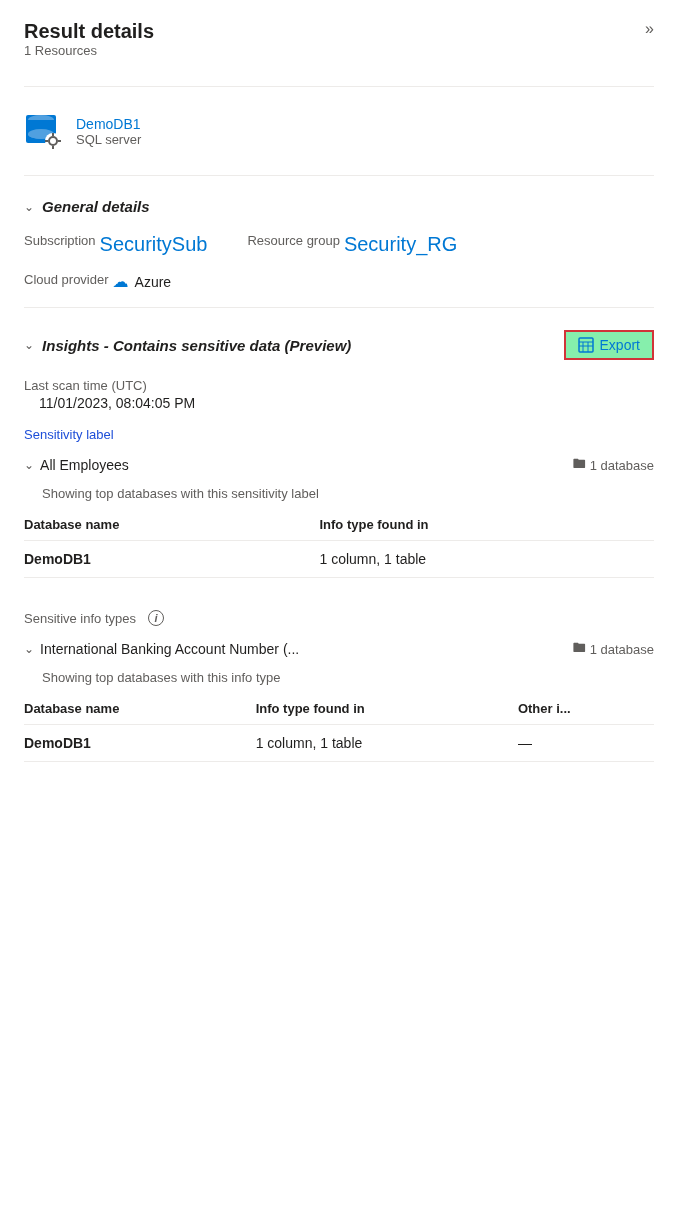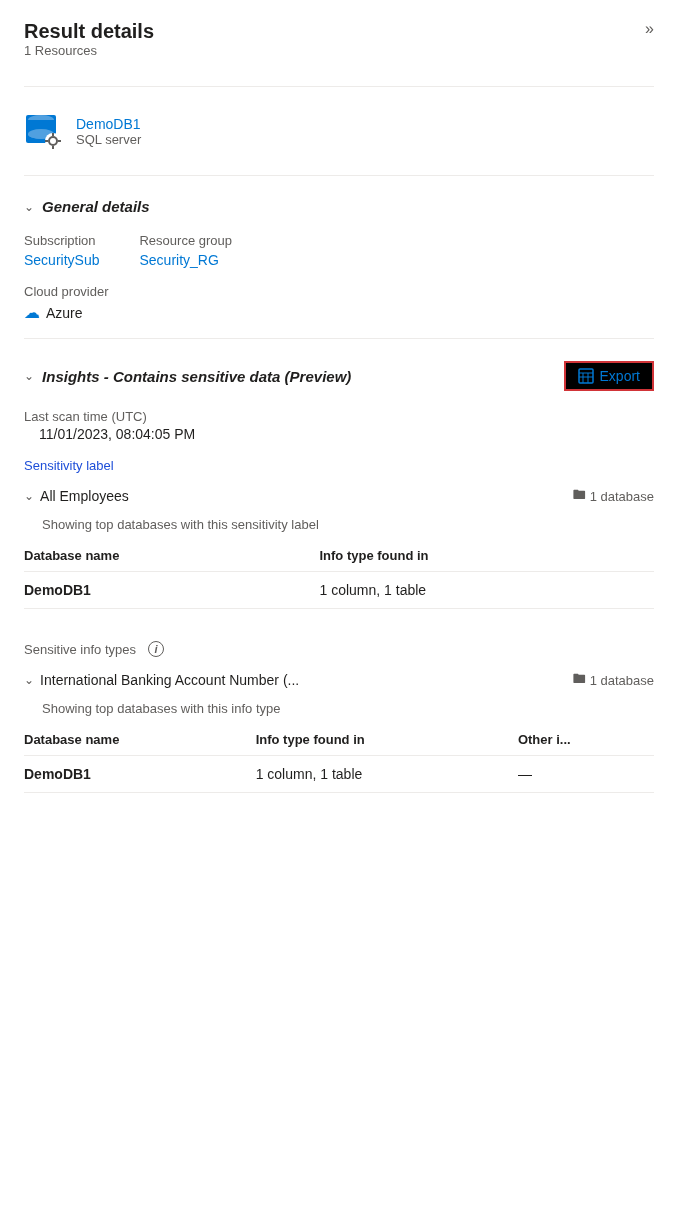--- a/index.html
+++ b/index.html
@@ -89,29 +89,28 @@
       padding-left: 0;
     }
     .field-group {
       display: flex;
       gap: 40px;
       margin-bottom: 16px;
       margin-top: 8px;
     }
     .field {
       display: flex;
-      flex-direction: column;
       gap: 4px;
     }
     .field-label {
       font-size: 13px;
       color: #605e5c;
     }
     .field-value {
-      font-size: 14px;
+      font-size: 20px;
       color: #0078d4;
     }
     .field-value-plain {
       font-size: 14px;
       color: #201f1e;
       display: flex;
       align-items: center;
       gap: 6px;
     }
     .cloud-icon {
@@ -127,21 +126,21 @@
     .export-button {
       display: flex;
       align-items: center;
       gap: 6px;
       border: 2px solid #d13438;
       padding: 5px 12px;
       cursor: pointer;
       color: #0078d4;
       font-size: 14px;
       font-weight: 500;
-      background: #000000;
+      background: #86efac;
     }
     .scan-time-label {
       font-size: 13px;
       color: #605e5c;
       margin-top: 8px;
     }
     .scan-time-value {
       font-size: 14px;
       color: #201f1e;
       margin-bottom: 16px;

